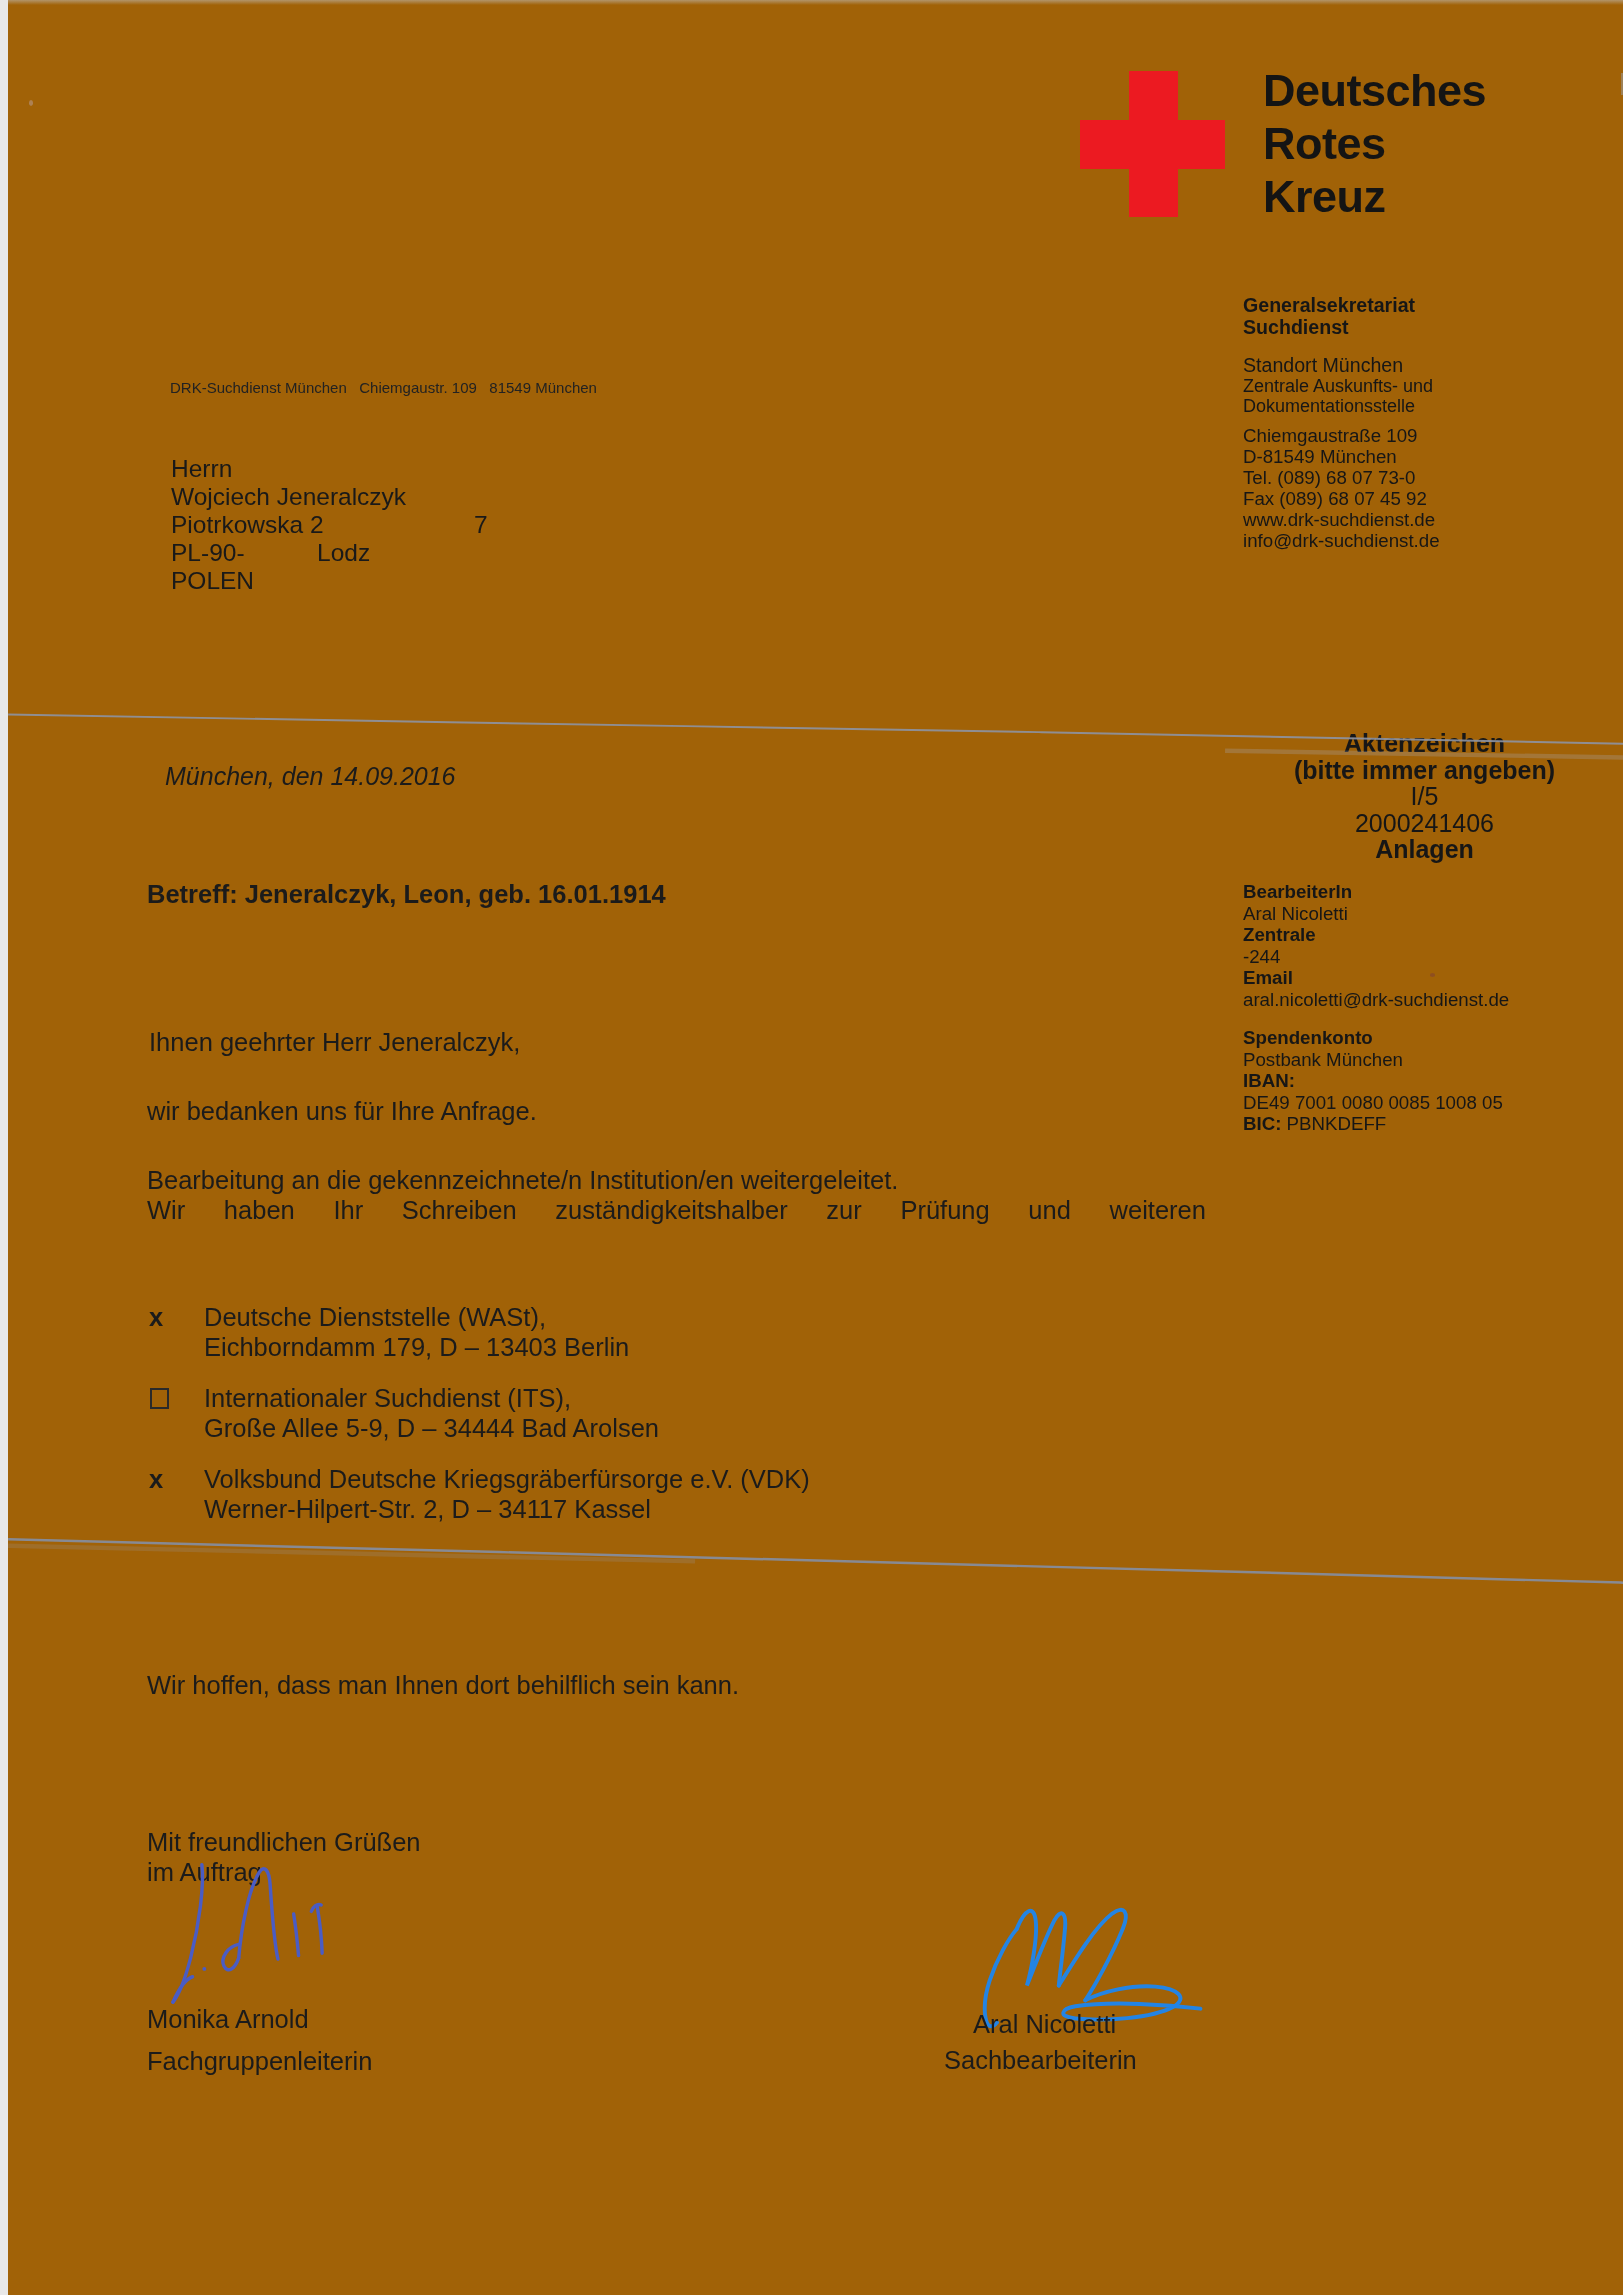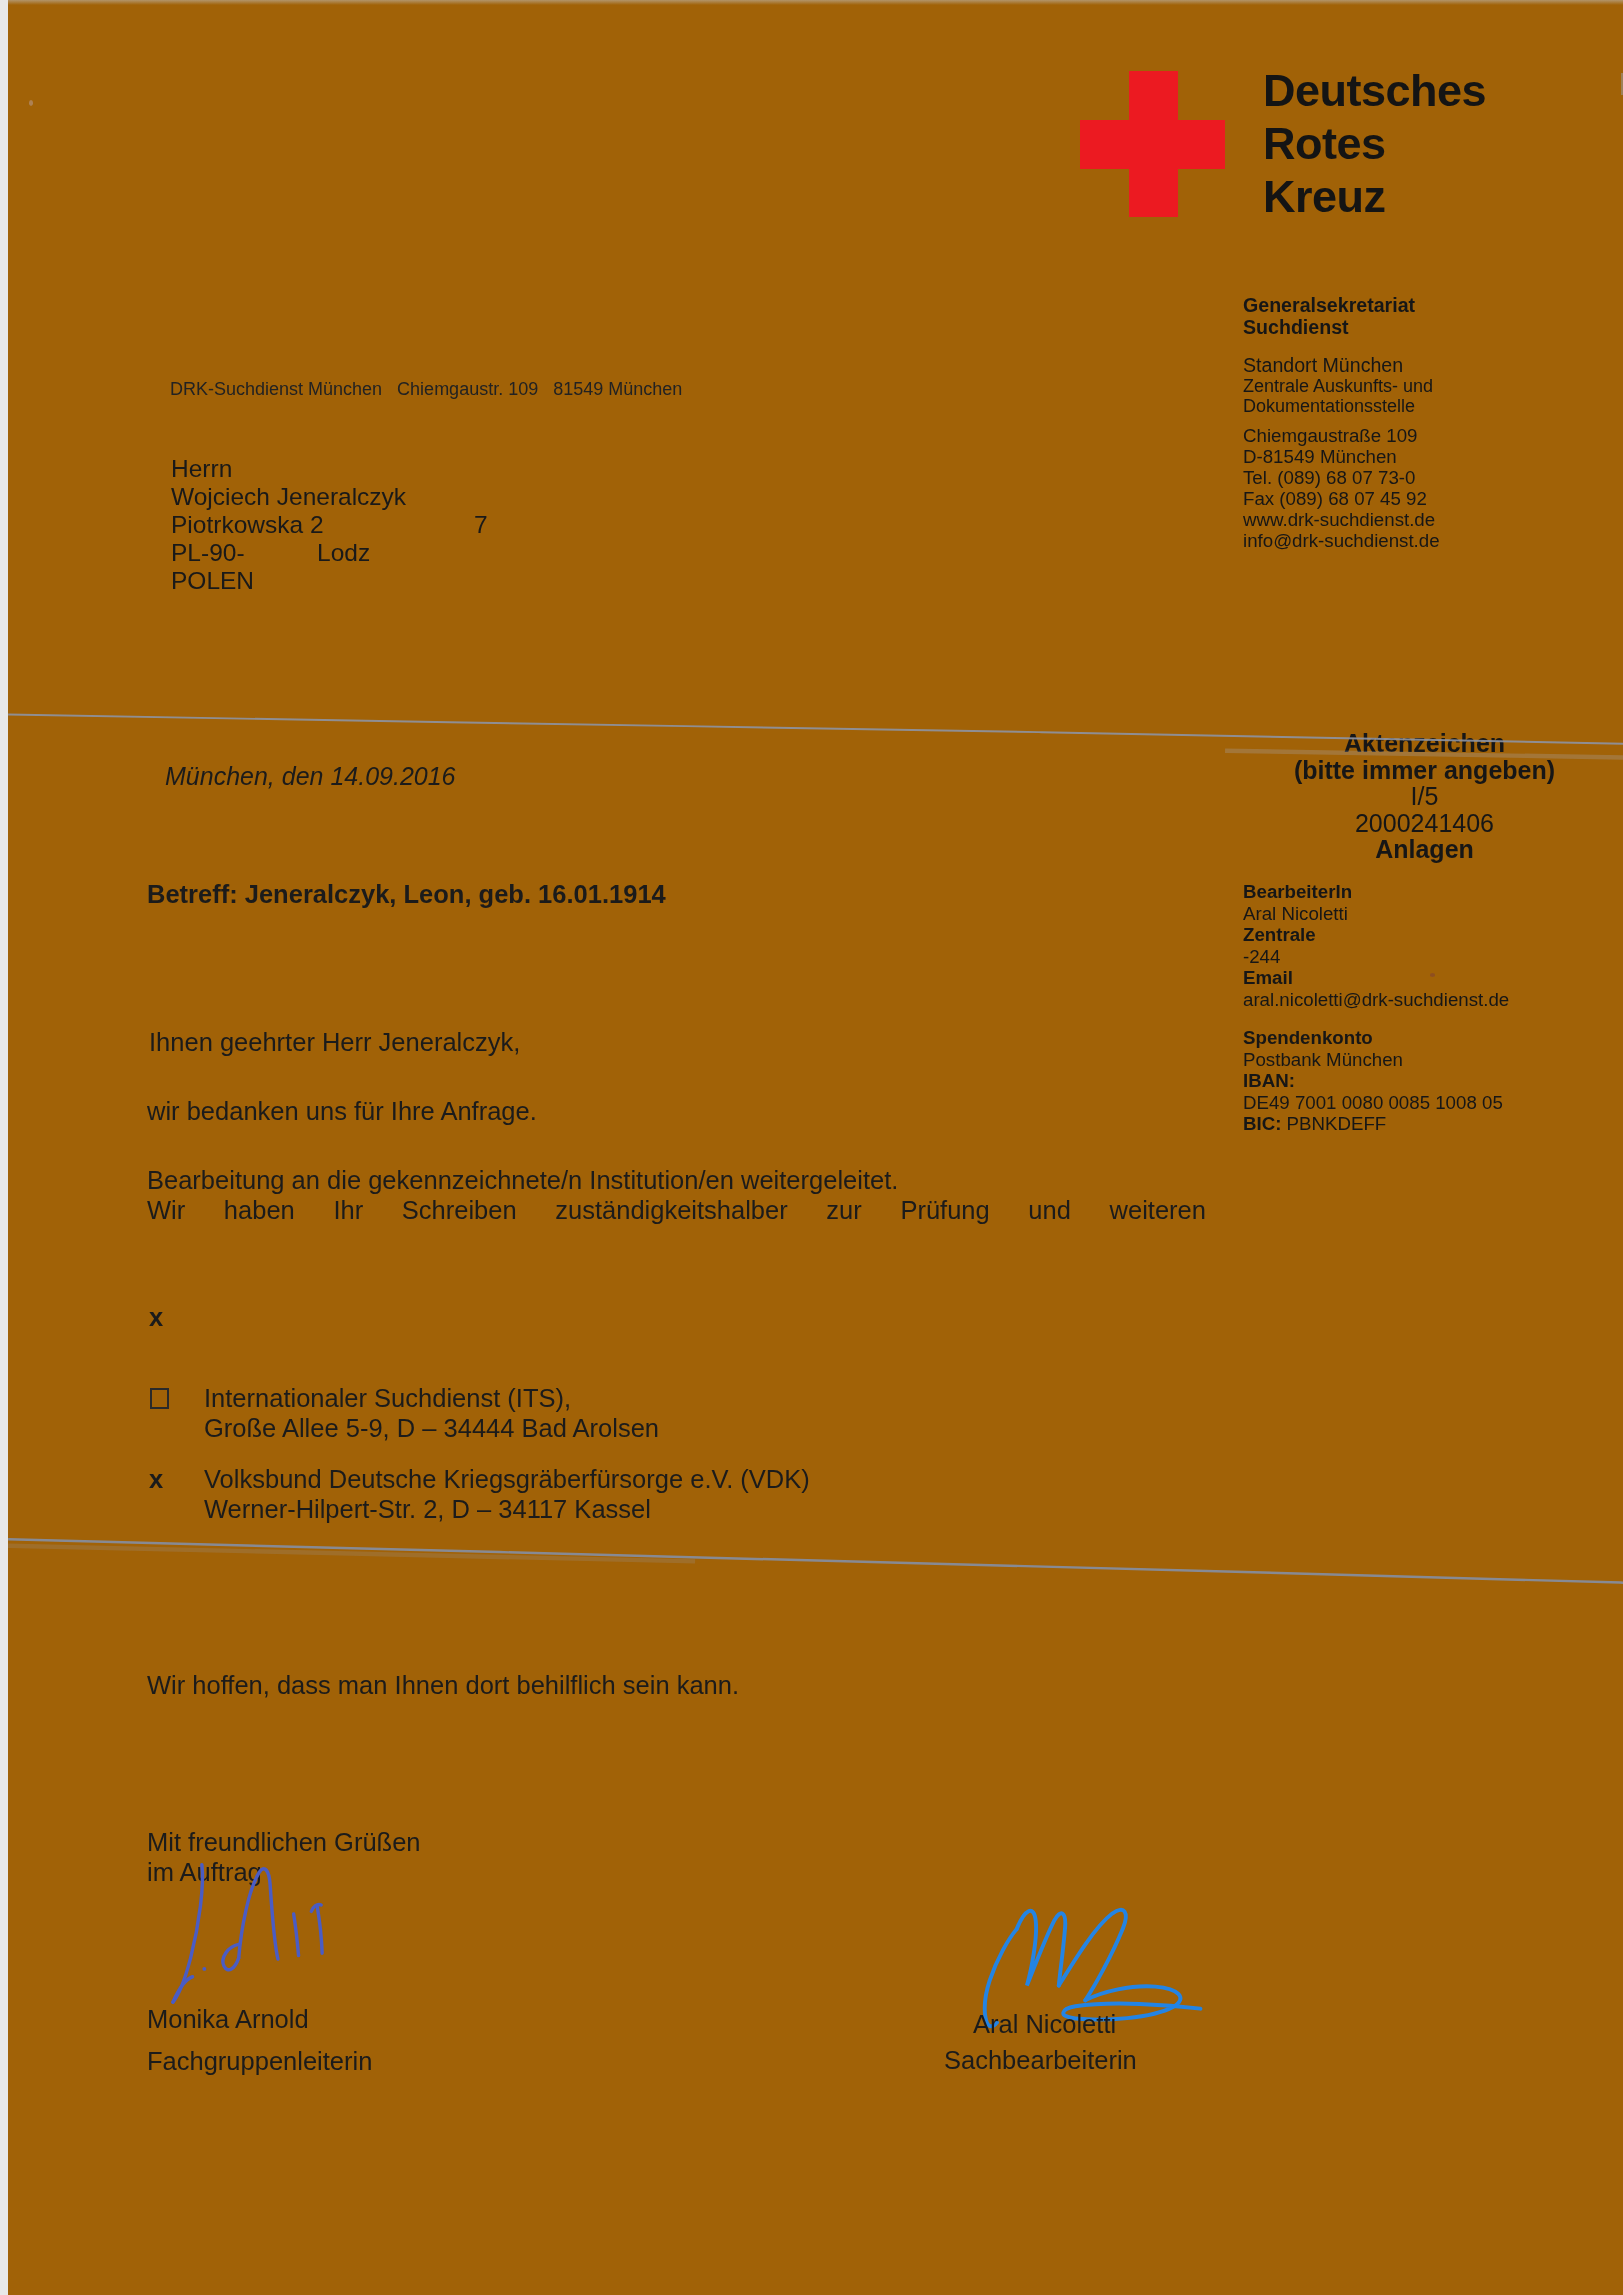--- a/index.html
+++ b/index.html
@@ -16,21 +16,21 @@
   .abs{position:absolute;}
   
   .cross-v{position:absolute;left:1121px;top:71px;width:49px;height:146px;}
   .cross-h{position:absolute;left:1072px;top:120px;width:145px;height:49px;}
   .logo-text{
     position:absolute;left:1255px;top:64px;
     font-size:45px;font-weight:700;line-height:53px;color:#141414;
     letter-spacing:-0.5px;
   }
   
-  .sender-line{left:162px;top:379px;font-size:18px;color:#222;white-space:pre;}
+  .sender-line{left:162px;top:379px;font-size:15px;color:#222;white-space:pre;}
   .recipient{left:163px;top:455px;font-size:24.5px;line-height:28px;color:#191919;}
   .recipient .rel{position:relative;height:28px;}
   .street-extra{position:absolute;left:303px;top:0;}
   .city{position:absolute;left:146px;top:0;}
   .dateline{left:157px;top:762px;font-size:25px;font-style:italic;}
   .subject{left:139px;top:880px;font-size:25.5px;font-weight:700;}
   .body-line{font-size:25.5px;line-height:30px;}
   .salutation{left:141px;top:1027px;}
   .para1{left:139px;top:1096px;}
   .para2{left:139px;top:1165px;width:1059px;}
@@ -158,20 +158,24 @@
         <span>zuständigkeitshalber</span>
         <span>zur</span>
         <span>Prüfung</span>
         <span>und</span>
         <span>weiteren</span>
       </div>
   </div>
 
   <div class="inst" style="top:1302px;">
     <span class="mark">x</span>
+    <div class="lines">
+      <div>Deutsche Dienststelle (WASt),</div>
+      <div>Eichborndamm 179, D – 13403 Berlin</div>
+    </div>
   </div>
   <div class="inst" style="top:1383px;">
     <span class="checkbox-empty"></span>
     <div class="lines">
       <div>Internationaler Suchdienst (ITS),</div>
       <div>Große Allee 5-9, D – 34444 Bad Arolsen</div>
     </div>
   </div>
   <div class="inst" style="top:1464px;">
     <span class="mark">x</span>

